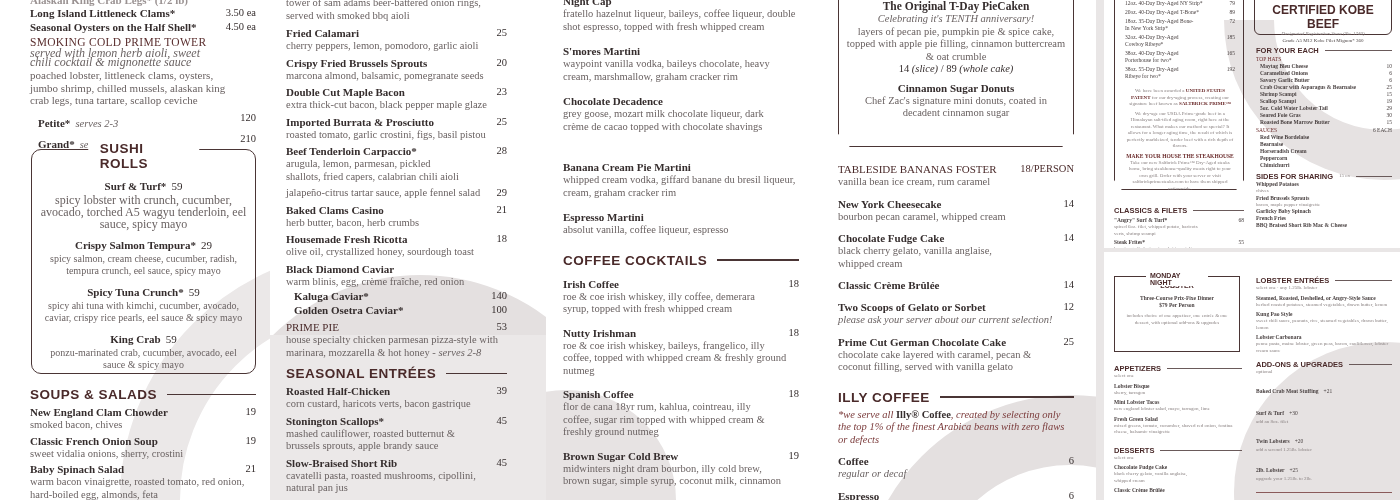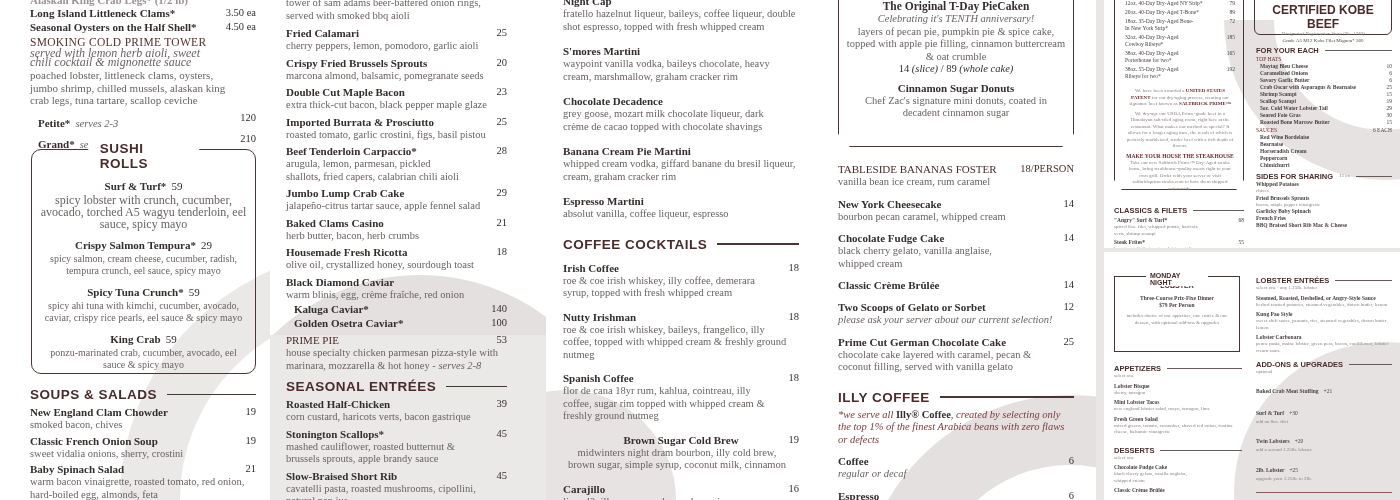--- a/index.html
+++ b/index.html
@@ -135,21 +135,20 @@
       <div class="item-title">Imported Burrata &amp; Prosciutto</div>
         <span class="price">25</span>
       <div class="item-desc">roasted tomato, garlic crostini, figs, basil pistou</div>
     </div>
     <div class="row" style="margin-top:4px;">
       <div class="item-title">Beef Tenderloin Carpaccio*</div>
         <span class="price">28</span>
       <div class="item-desc" style="width:180px;">arugula, lemon, parmesan, pickled shallots, fried capers, calabrian chili aioli</div>
     </div>
     <div class="row" style="margin-top:4px;">
-      <div class="item-title">Jumbo Lump Crab Cake</div>
         <span class="price">29</span>
       <div class="item-desc">jalapeño-citrus tartar sauce, apple fennel salad</div>
     </div>
     <div class="row" style="margin-top:4px;">
       <div class="item-title">Baked Clams Casino</div>
         <span class="price">21</span>
       <div class="item-desc">herb butter, bacon, herb crumbs</div>
     </div>
     <div class="row" style="margin-top:4px;">
       <div class="item-title">Housemade Fresh Ricotta</div>
@@ -205,21 +204,21 @@
       <div class="item-desc">fratello hazelnut liqueur, baileys, coffee liqueur, double shot espresso, topped with fresh whipped cream</div>
     </div>
     <div style="margin-top:12px;">
       <div class="item-title">S'mores Martini</div>
       <div class="item-desc">waypoint vanilla vodka, baileys chocolate, heavy cream, marshmallow, graham cracker rim</div>
     </div>
     <div style="margin-top:12px;">
       <div class="item-title">Chocolate Decadence</div>
       <div class="item-desc" style="width:205px;">grey goose, mozart milk chocolate liqueur, dark crème de cacao topped with chocolate shavings</div>
     </div>
-    <div style="margin-top:12px;">
+    <div style="margin-top:28px;">
       <div class="item-title">Banana Cream Pie Martini</div>
       <div class="item-desc">whipped cream vodka, giffard banane du bresil liqueur, cream, graham cracker rim</div>
     </div>
     <div style="margin-top:12px;">
       <div class="item-title">Espresso Martini</div>
       <div class="item-desc">absolut vanilla, coffee liqueur, espresso</div>
     </div>
 
     <div class="sec-h" style="margin-top:16px;">
         <span>COFFEE COCKTAILS</span>
@@ -233,21 +232,21 @@
     <div class="row" style="margin-top:11px;">
       <div class="item-title">Nutty Irishman</div>
         <span class="price">18</span>
       <div class="item-desc" style="width:225px;">roe &amp; coe irish whiskey, baileys, frangelico, illy coffee, topped with whipped cream &amp; freshly ground nutmeg</div>
     </div>
     <div class="row" style="margin-top:11px;">
       <div class="item-title">Spanish Coffee</div>
         <span class="price">18</span>
       <div class="item-desc" style="width:215px;">flor de cana 18yr rum, kahlua, cointreau, illy coffee, sugar rim topped with whipped cream &amp; freshly ground nutmeg</div>
     </div>
-    <div class="row" style="margin-top:11px;text-align:center;">
+    <div class="row" style="margin-top:11px;">
       <div class="item-title">Brown Sugar Cold Brew</div>
         <span class="price">19</span>
       <div class="item-desc" style="width:228px;">midwinters night dram bourbon, illy cold brew, brown sugar, simple syrup, coconut milk, cinnamon</div>
     </div>
     <div class="row" style="margin-top:11px;">
       <div class="item-title">Carajillo</div>
         <span class="price">16</span>
       <div class="item-desc"><span>licor 43, illy espresso - </span><i>layered over ice</i></div>
     </div>
   </div>

